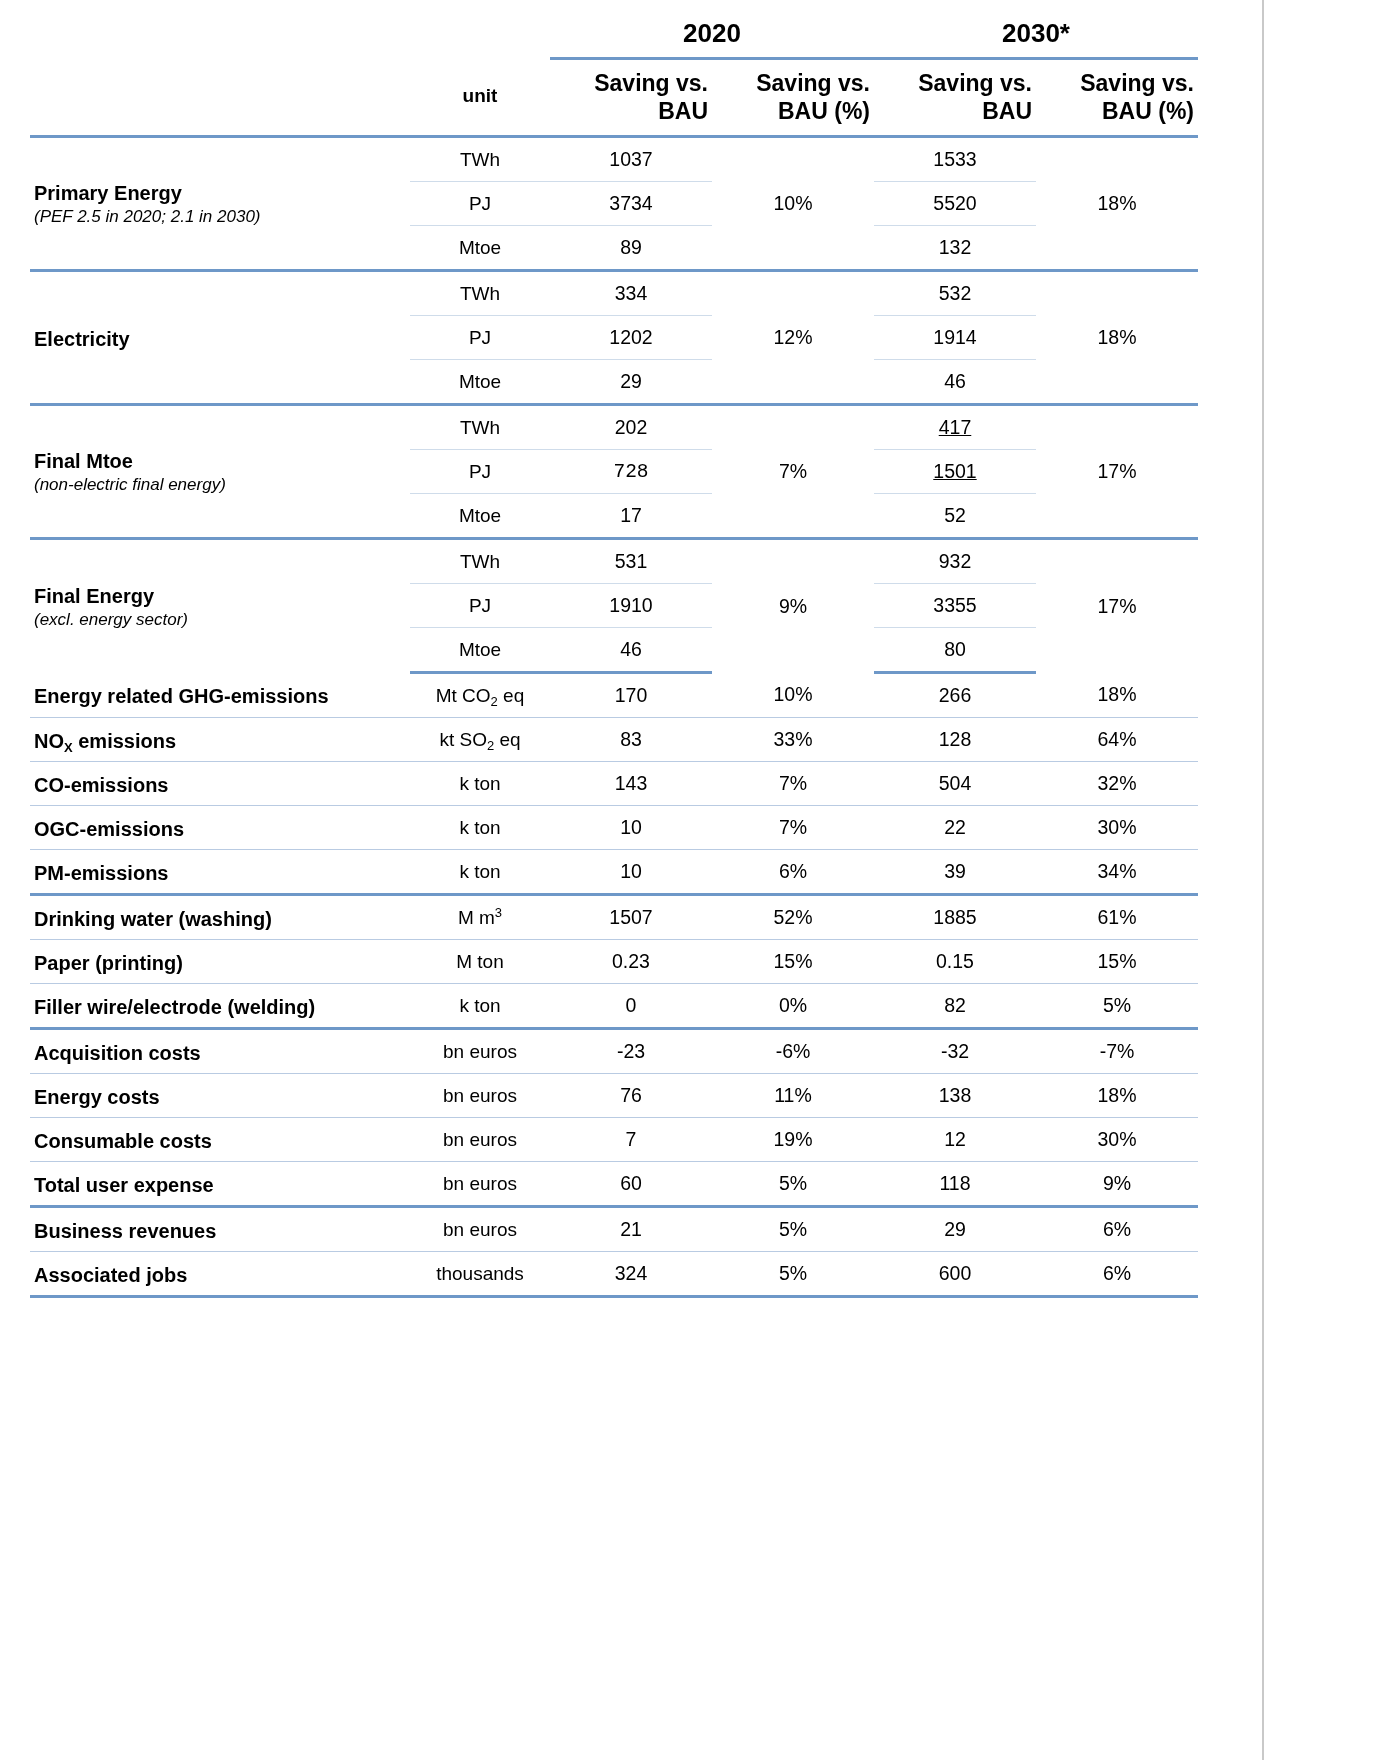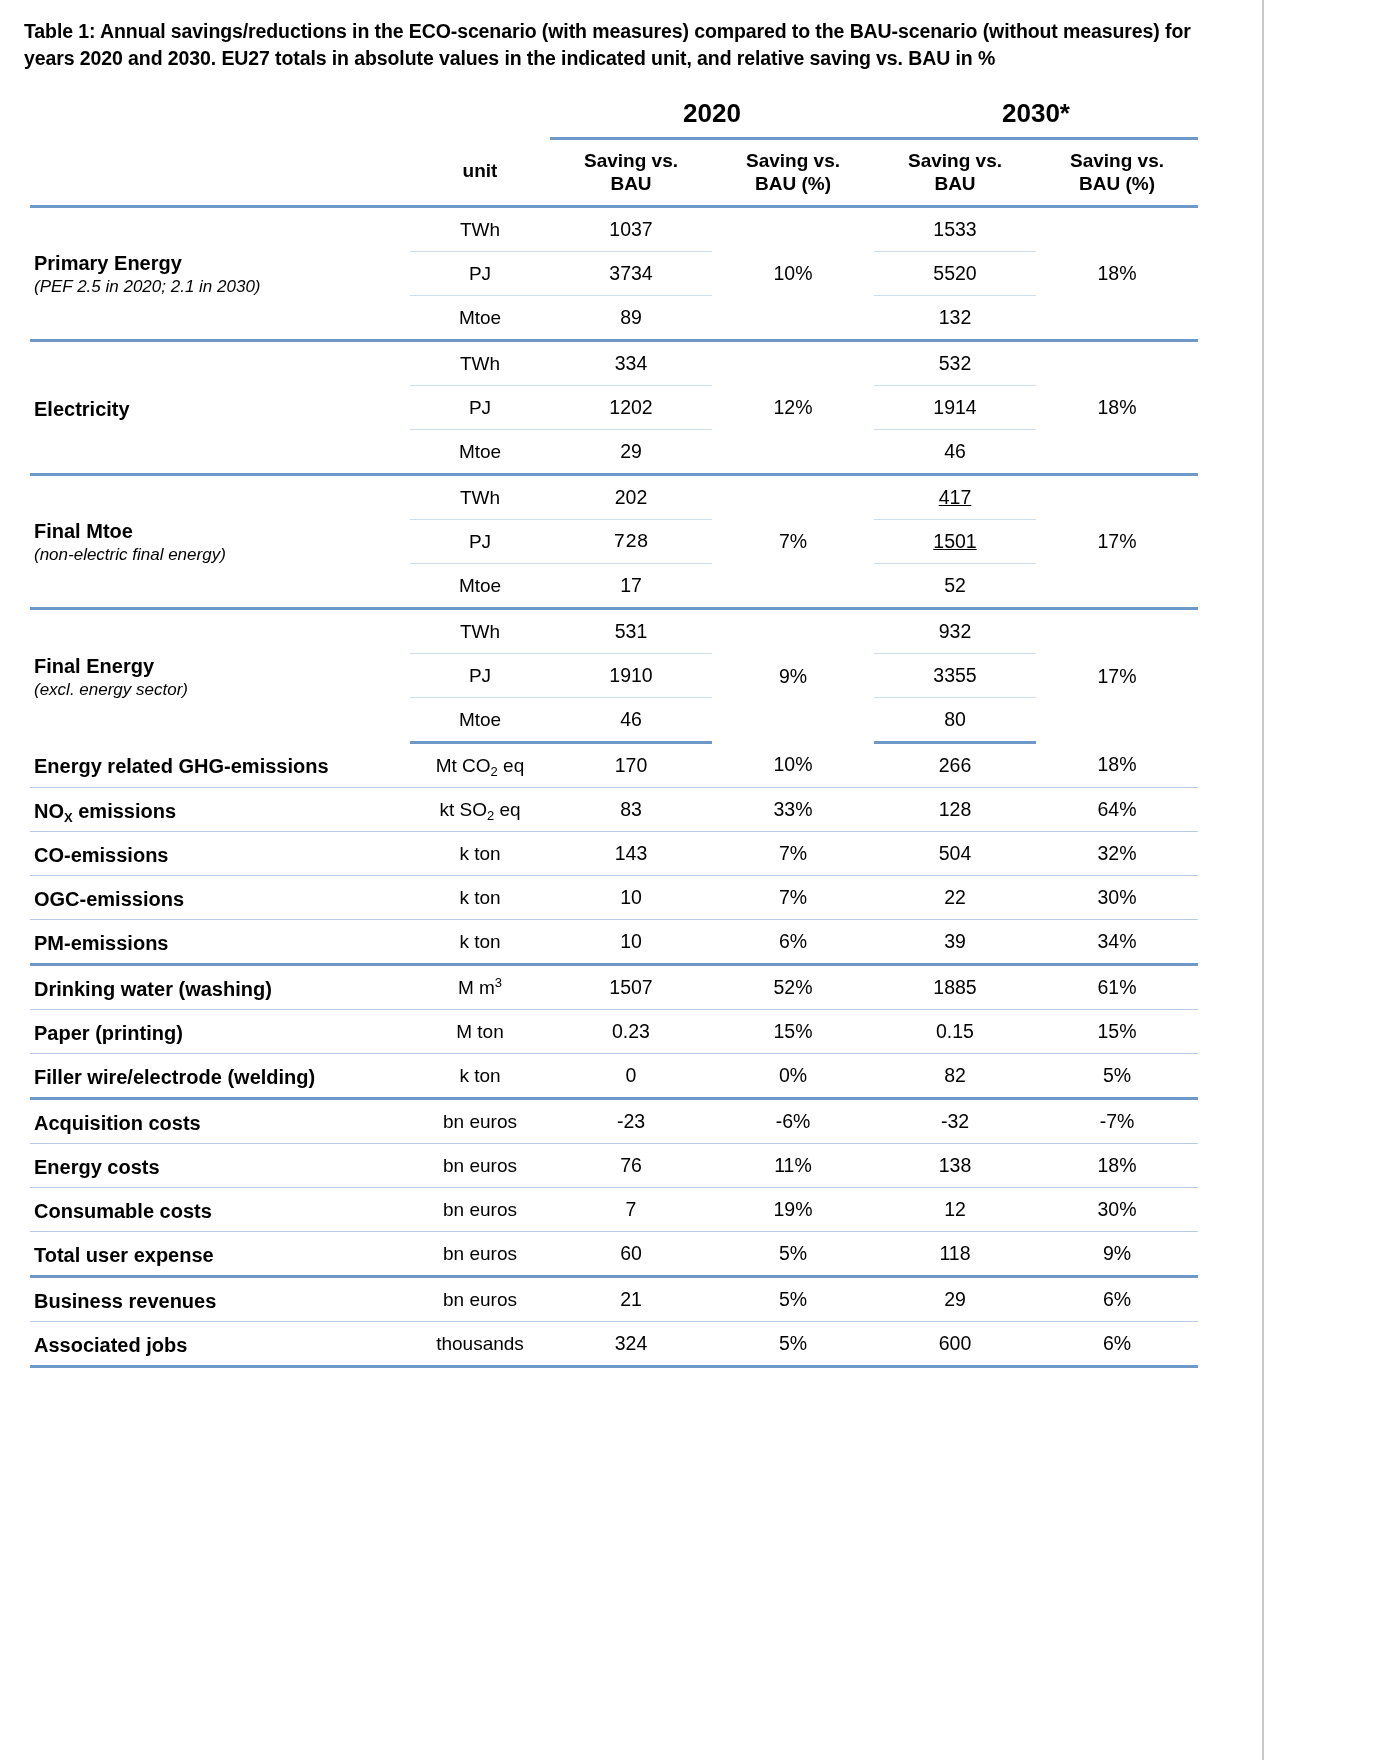--- a/index.html
+++ b/index.html
@@ -58,22 +58,22 @@
     font-weight: bold;
     padding-bottom: 4px !important;
   }
   .head-rule td {
     height: 4px;
   }
   .hr-blue {
     border-bottom: 3px solid #6e98c8;
   }
   .sub-head {
-    text-align: center;
-    font-size: 19px;
+    text-align: right;
+    font-size: 23px;
     font-weight: bold;
     line-height: 1.22;
     padding: 9px 4px 10px 4px !important;
   }
   .unit-head {
     text-align: center;
     font-size: 19px;
     font-weight: bold;
     padding: 9px 4px 10px 4px !important;
   }
@@ -111,21 +111,20 @@
   sub { font-size: 13px; vertical-align: baseline; position: relative; top: 4px; }
   sup { font-size: 13px; vertical-align: baseline; position: relative; top: -7px; }
 </style>
 </head>
 <body>
 
 <div class="right-rule"></div>
 
 <div class="page">
 
-  <div class="caption">Table 1: Annual savings/reductions in the ECO-scenario (with measures) compared to the BAU-scenario (without measures) for years 2020 and 2030. EU27 totals in absolute values in the indicated unit, and relative saving vs. BAU in %</div>
 
   <table class="tbl">
     <colgroup>
       <col class="col-label">
         <col class="col-unit">
         <col class="col-v">
         <col class="col-v">
         <col class="col-v">
         <col class="col-v">
     </colgroup>

